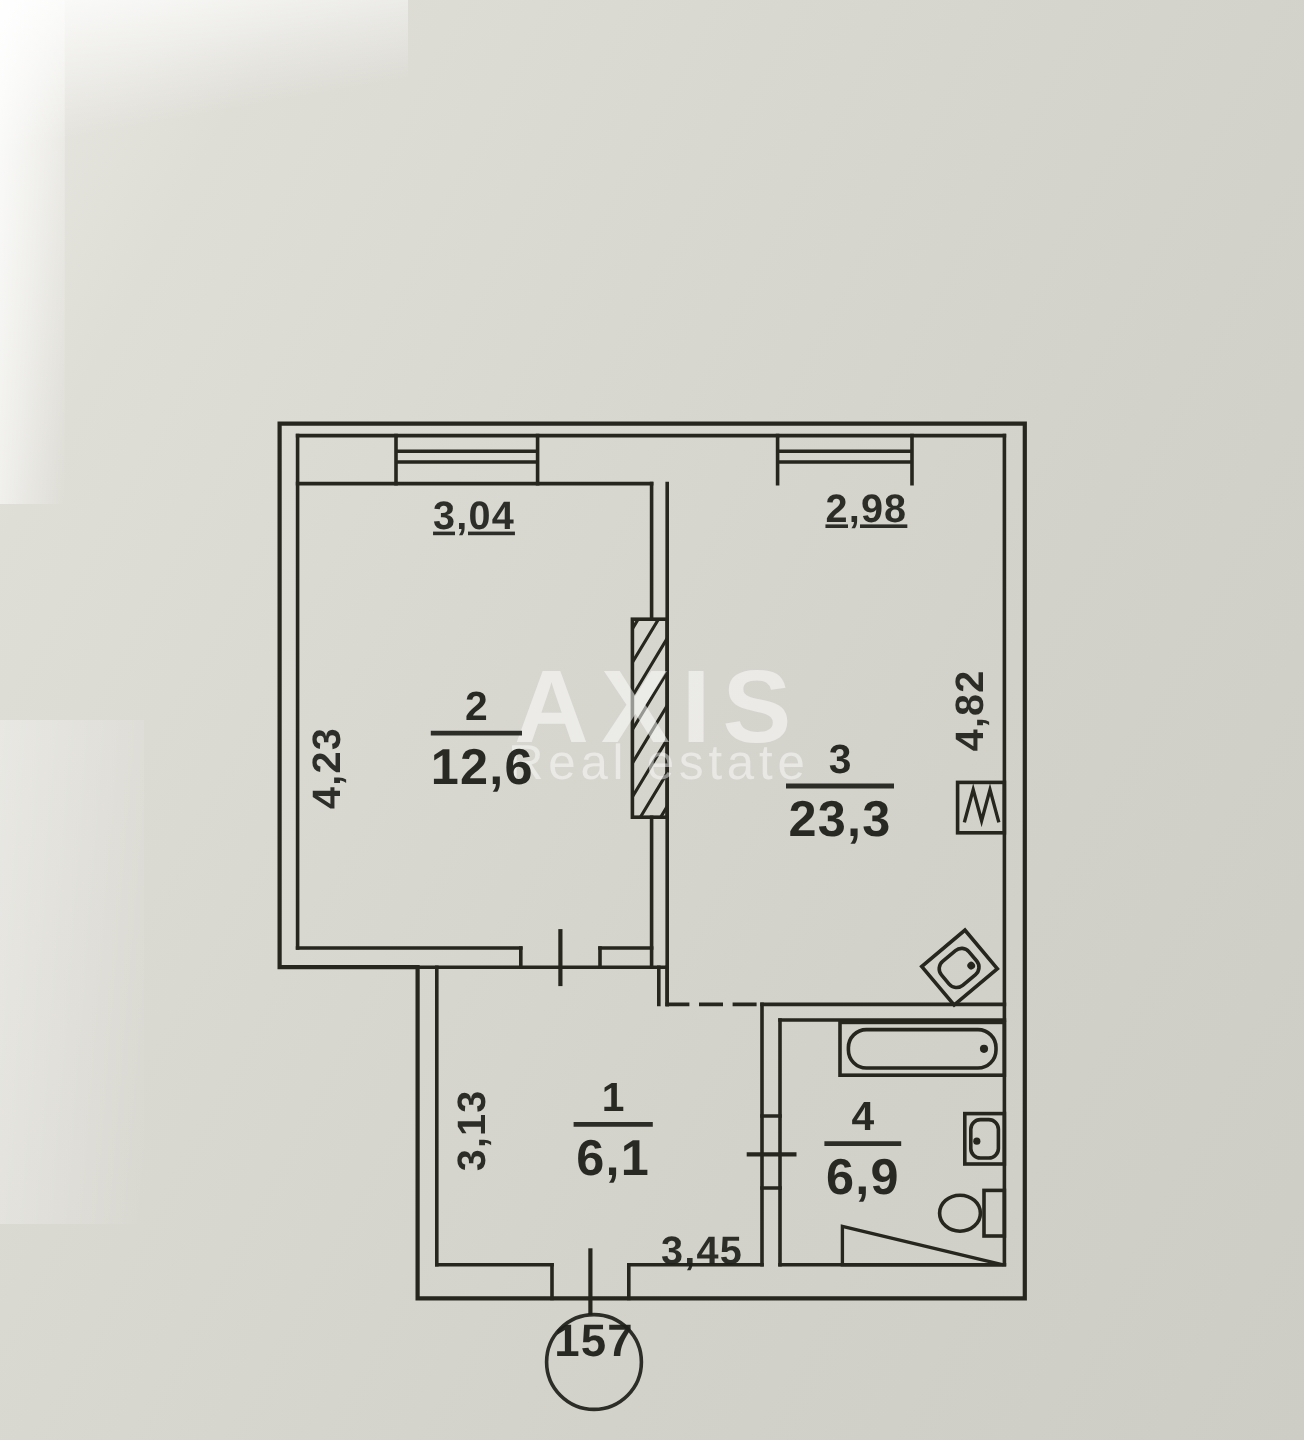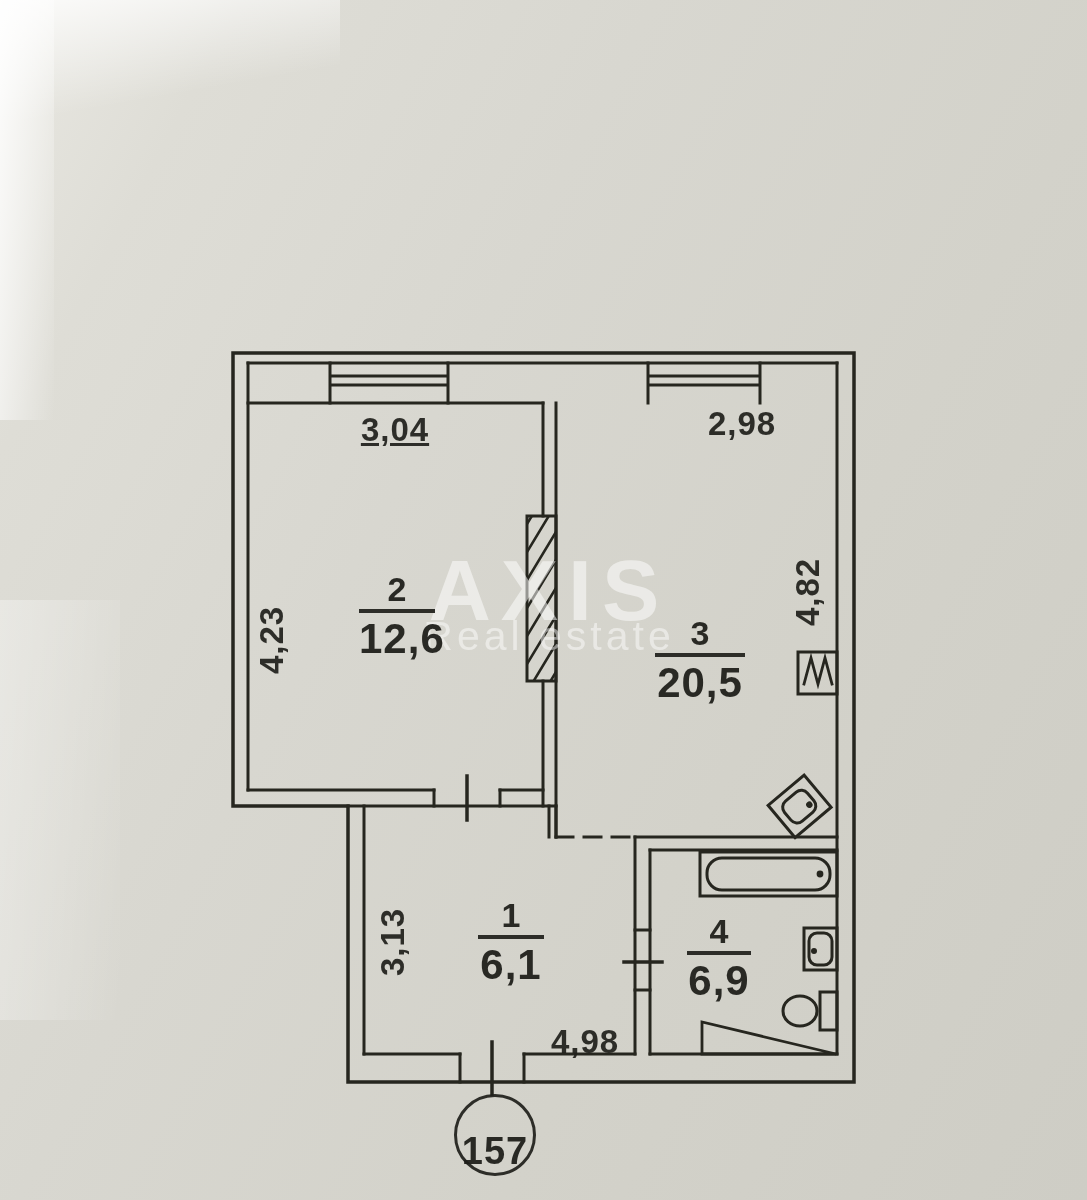--- a/index.html
+++ b/index.html
@@ -27,21 +27,21 @@
   .vert{transform:translate(-50%,-50%) rotate(-90deg);}
   .rlabel{position:absolute;text-align:center;color:rgba(30,30,26,.94);}
   .rlabel .num{font-size:34px;line-height:38px;font-weight:600;border-bottom:4px solid rgba(30,30,26,.92);padding-bottom:1px;}
   .rlabel .area{font-size:42px;line-height:46px;font-weight:600;padding-top:3px;letter-spacing:1px;}
   .wm{position:absolute;text-align:center;white-space:nowrap;pointer-events:none;}
   .wm-brand{font-size:86px;font-weight:700;letter-spacing:10px;color:rgba(255,255,255,.52);}
   .wm-tag{font-size:41px;font-weight:300;letter-spacing:4px;color:rgba(255,255,255,.48);}
   .badge{
     position:absolute;left:454px;top:1094px;width:76px;height:76px;
     border:3.5px solid rgba(30,30,26,.92);border-radius:50%;
-    display:flex;align-items:flex-end;justify-content:center;
+    display:flex;align-items:flex-start;justify-content:center;
     font-size:38px;font-weight:600;letter-spacing:1px;color:rgba(30,30,26,.94);
   }
 </style>
 </head>
 <body>
 
 <div class="sheet">
   <div class="sheen-tl"></div>
   <div class="sheen-left"></div>
   <div class="sheen-mid"></div>
@@ -138,33 +138,33 @@
     </g>
     <g>
       <path d="M702,1022 V1054 H836 L702,1022 Z" stroke-width="2.8"></path>
     </g>
   </svg>
 
   <div class="wm wm-tag" style="left:549px;top:636px;transform:translate(-50%,-50%);">Real estate</div>
   <div class="wm wm-brand" style="left:549px;top:590px;transform:translate(-50%,-50%);">AXIS</div>
 
   <div class="lbl" style="left:345px;top:412px;width:100px;text-decoration:underline;">3,04</div>
-  <div class="lbl" style="left:692px;top:406px;width:100px;">2,98</div>
+  <div class="lbl" style="left:672px;top:406px;width:100px;text-decoration:underline;">2,98</div>
   <div class="lbl vert" style="left:272px;top:640px;">4,23</div>
   <div class="lbl vert" style="left:808px;top:592px;">4,82</div>
   <div class="lbl vert" style="left:393px;top:942px;">3,13</div>
-  <div class="lbl" style="left:535px;top:1024px;width:100px;">4,98</div>
+  <div class="lbl" style="left:535px;top:1024px;width:100px;">3,45</div>
 
   <div class="rlabel" style="left:359px;top:570px;width:76px;">
     <div class="num">2</div>
     <div class="area">12,6</div>
   </div>
   <div class="rlabel" style="left:655px;top:614px;width:90px;">
     <div class="num">3</div>
-    <div class="area">20,5</div>
+    <div class="area">23,3</div>
   </div>
   <div class="rlabel" style="left:478px;top:896px;width:66px;">
     <div class="num">1</div>
     <div class="area">6,1</div>
   </div>
   <div class="rlabel" style="left:687px;top:912px;width:64px;">
     <div class="num">4</div>
     <div class="area">6,9</div>
   </div>
 

